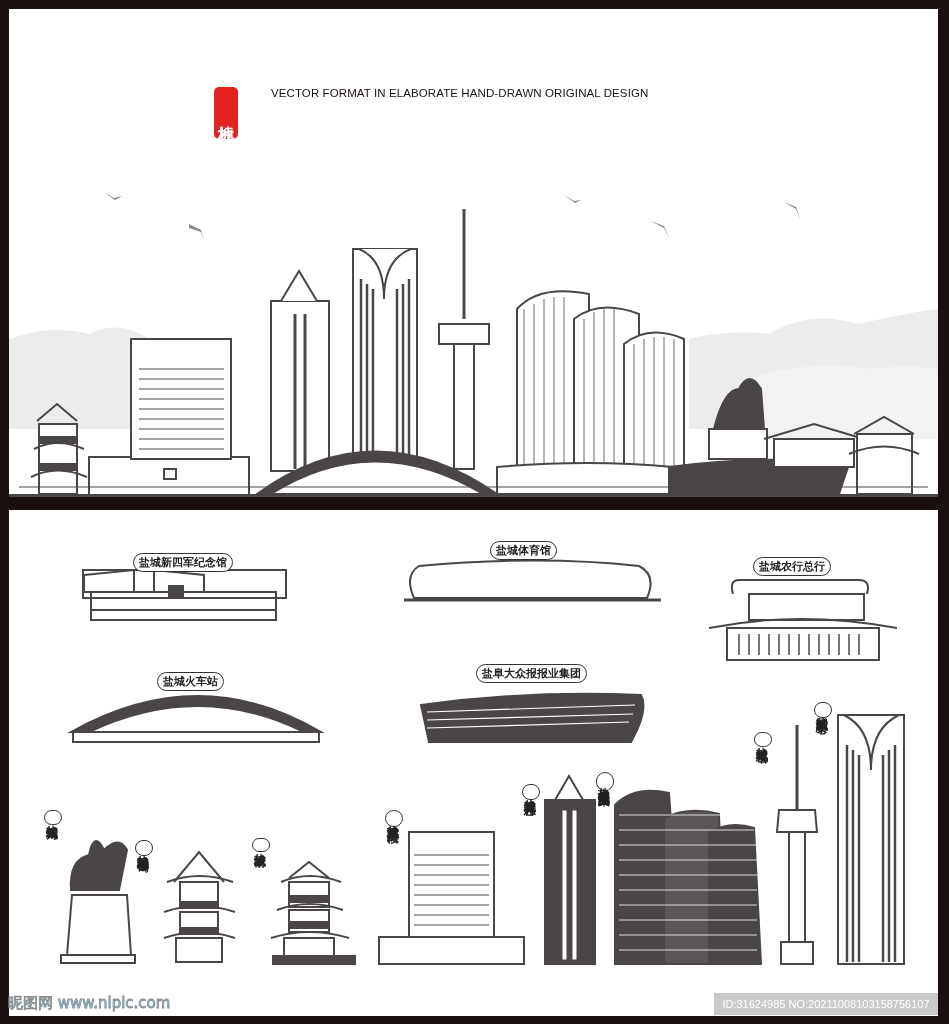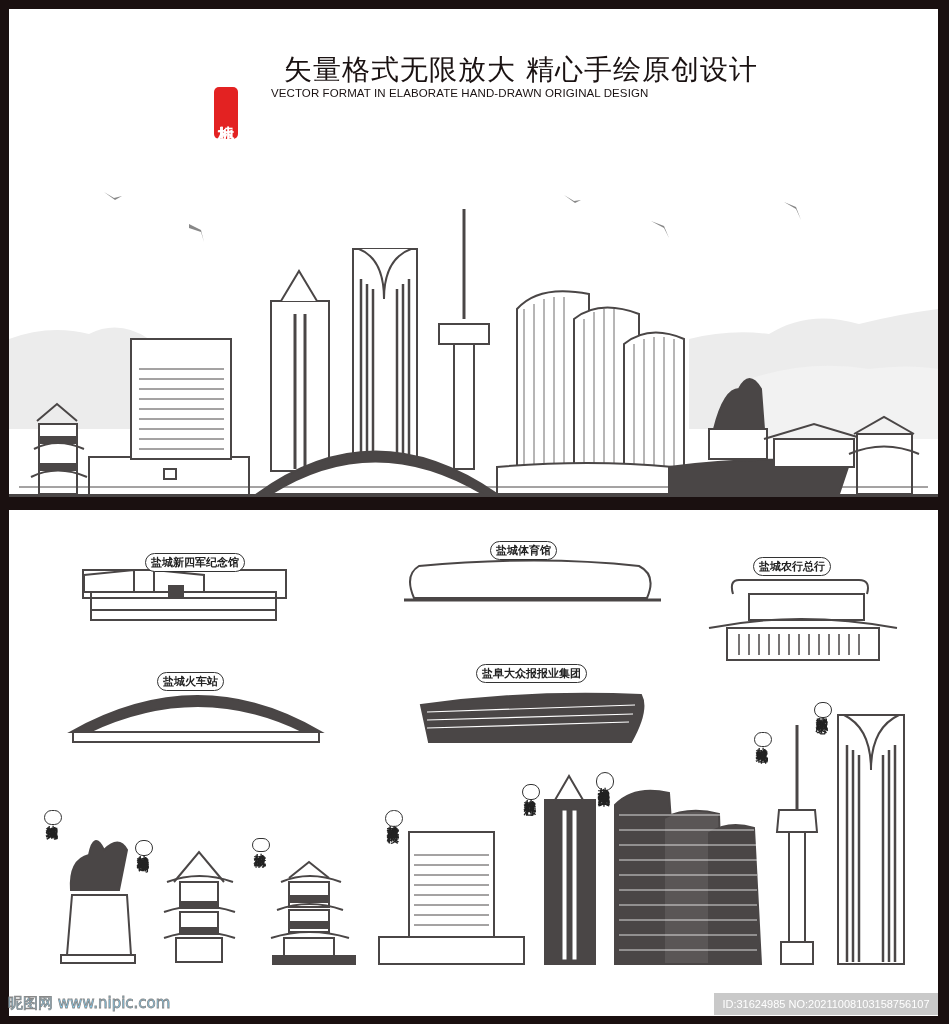--- a/index.html
+++ b/index.html
@@ -116,21 +116,20 @@
       <rect x="848" y="425" width="55" height="60"></rect>
       <path d="M840 445 Q875 430 910 445" fill="none"></path>
       <path d="M845 425 L875 408 L905 425" fill="none"></path>
     </g>
 
     <rect x="0" y="485" width="929" height="3" fill="#4a4646"></rect>
     <line x1="10" y1="478" x2="919" y2="478" stroke="#4a4646" stroke-width="1"></line>
   </svg>
 
   <div class="seal">地标</div>
-  <div class="slogan">矢量格式无限放大  精心手绘原创设计</div>
   <div class="slogan-en">VECTOR FORMAT IN ELABORATE HAND-DRAWN ORIGINAL DESIGN</div>
 </div>
 
 <div class="panel-bottom">
   <svg width="929" height="506" viewBox="0 0 929 506">
     <g stroke="#4a4646" stroke-width="2" fill="#fff">
 
       <g>
         <path d="M75 65 L125 60 L125 82 L75 82 Z"></path>
         <path d="M145 60 L195 65 L195 82 L145 82 Z"></path>
@@ -269,21 +268,21 @@
             <line x1="844" y1="240" x2="844" y2="452"></line>
           <line x1="850" y1="245" x2="850" y2="452"></line>
             <line x1="874" y1="245" x2="874" y2="452"></line>
           <line x1="880" y1="240" x2="880" y2="452"></line>
             <line x1="886" y1="235" x2="886" y2="452"></line>
         </g>
       </g>
     </g>
   </svg>
 
-  <div class="label" style="left:136px;top:43px;">盐城新四军纪念馆</div>
+  <div class="label" style="left:124px;top:43px;">盐城新四军纪念馆</div>
   <div class="label" style="left:481px;top:31px;">盐城体育馆</div>
   <div class="label" style="left:744px;top:47px;">盐城农行总行</div>
   <div class="label" style="left:148px;top:162px;">盐城火车站</div>
   <div class="label" style="left:467px;top:154px;">盐阜大众报报业集团</div>
 
   <div class="vlabel" style="left:35px;top:300px;">盐城大铜马</div>
   <div class="vlabel" style="left:126px;top:330px;">盐城杨楼翠霭</div>
   <div class="vlabel" style="left:243px;top:328px;">盐城水街</div>
   <div class="vlabel" style="left:376px;top:300px;">盐城市政府大楼</div>
   <div class="vlabel" style="left:513px;top:274px;">盐城农行总行</div>

